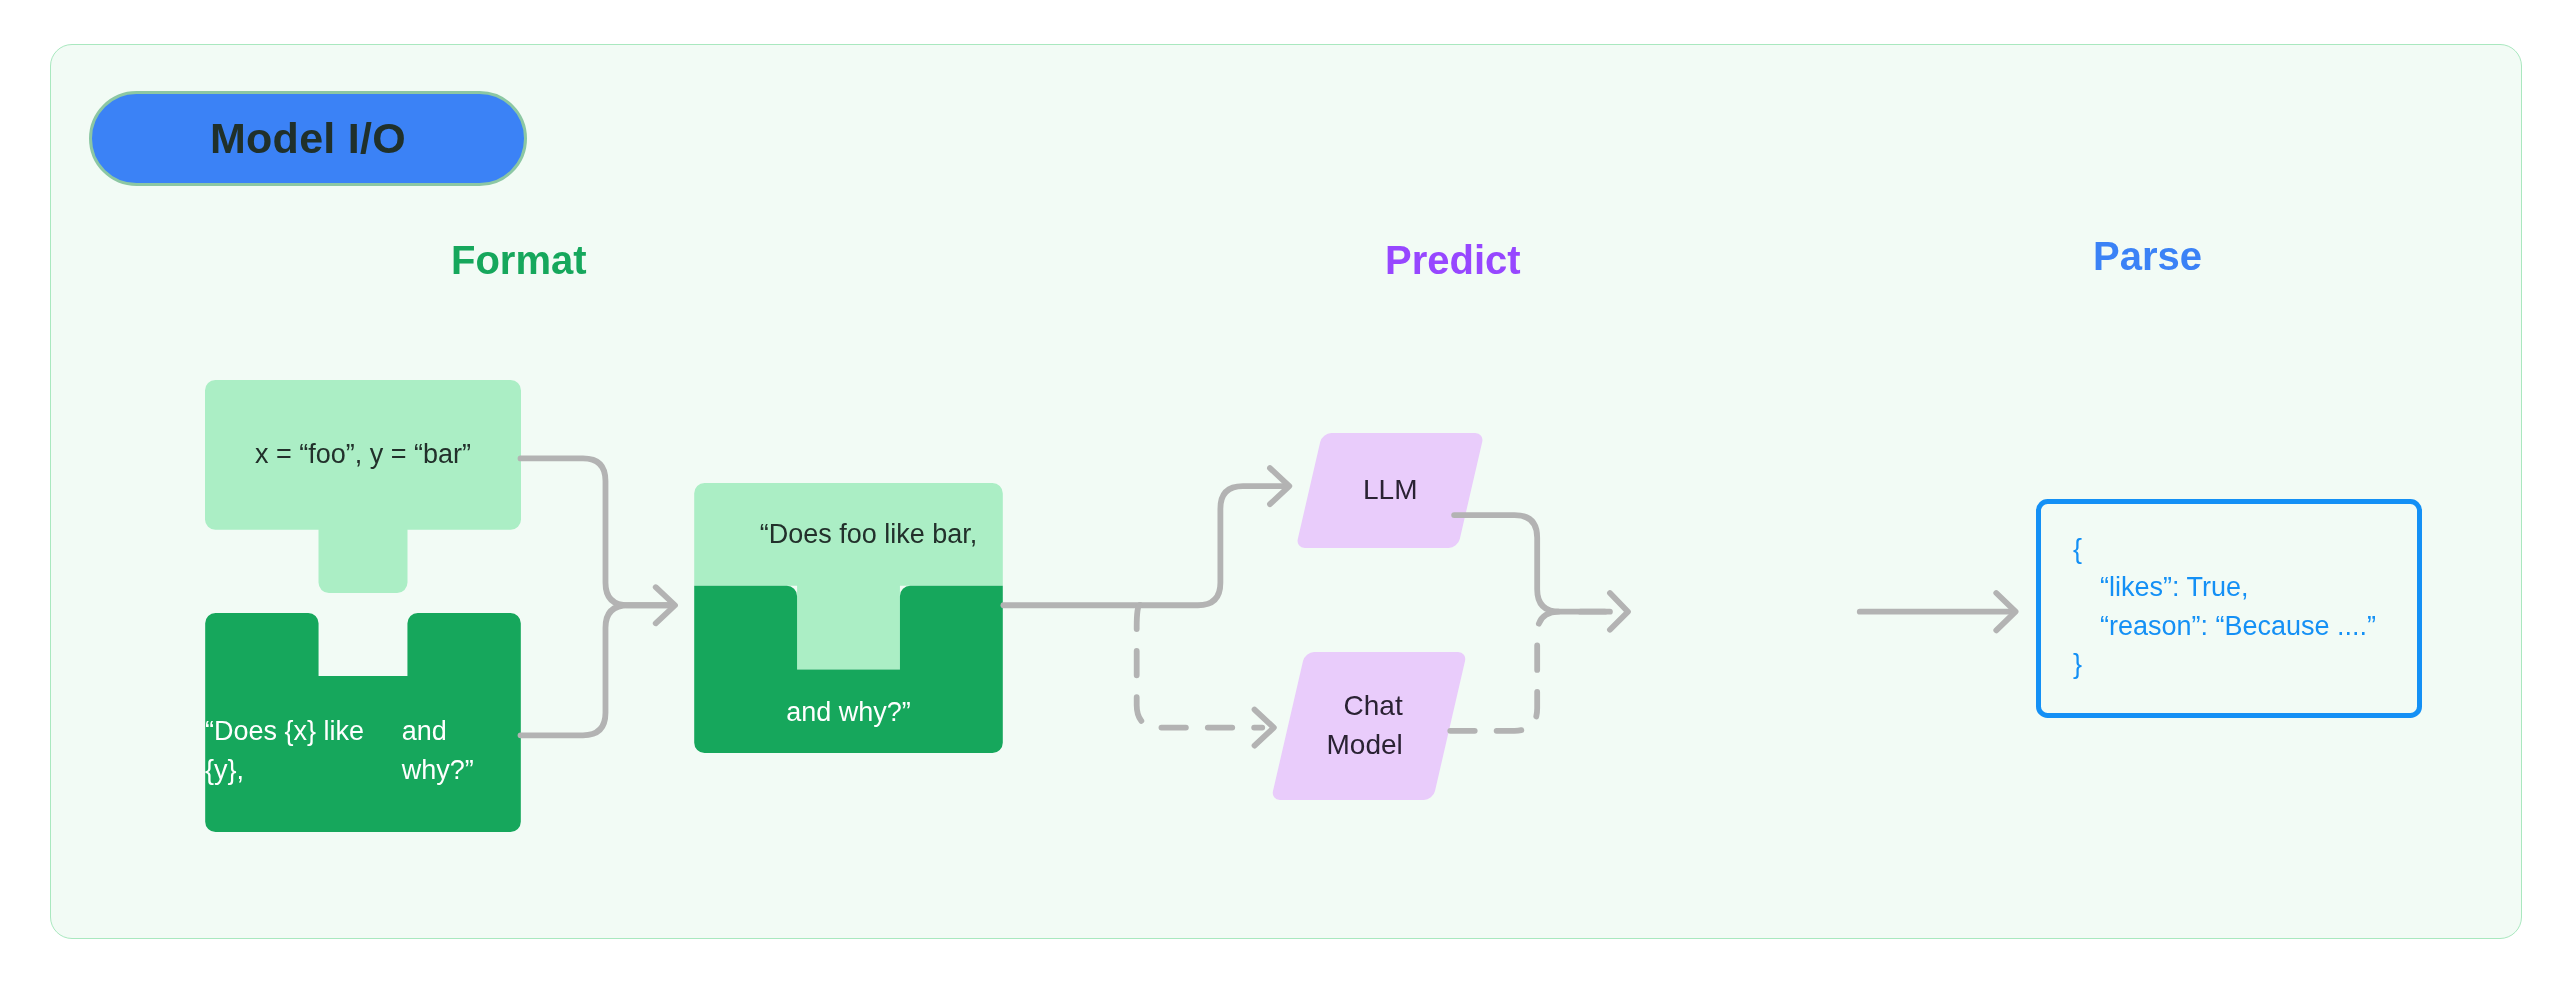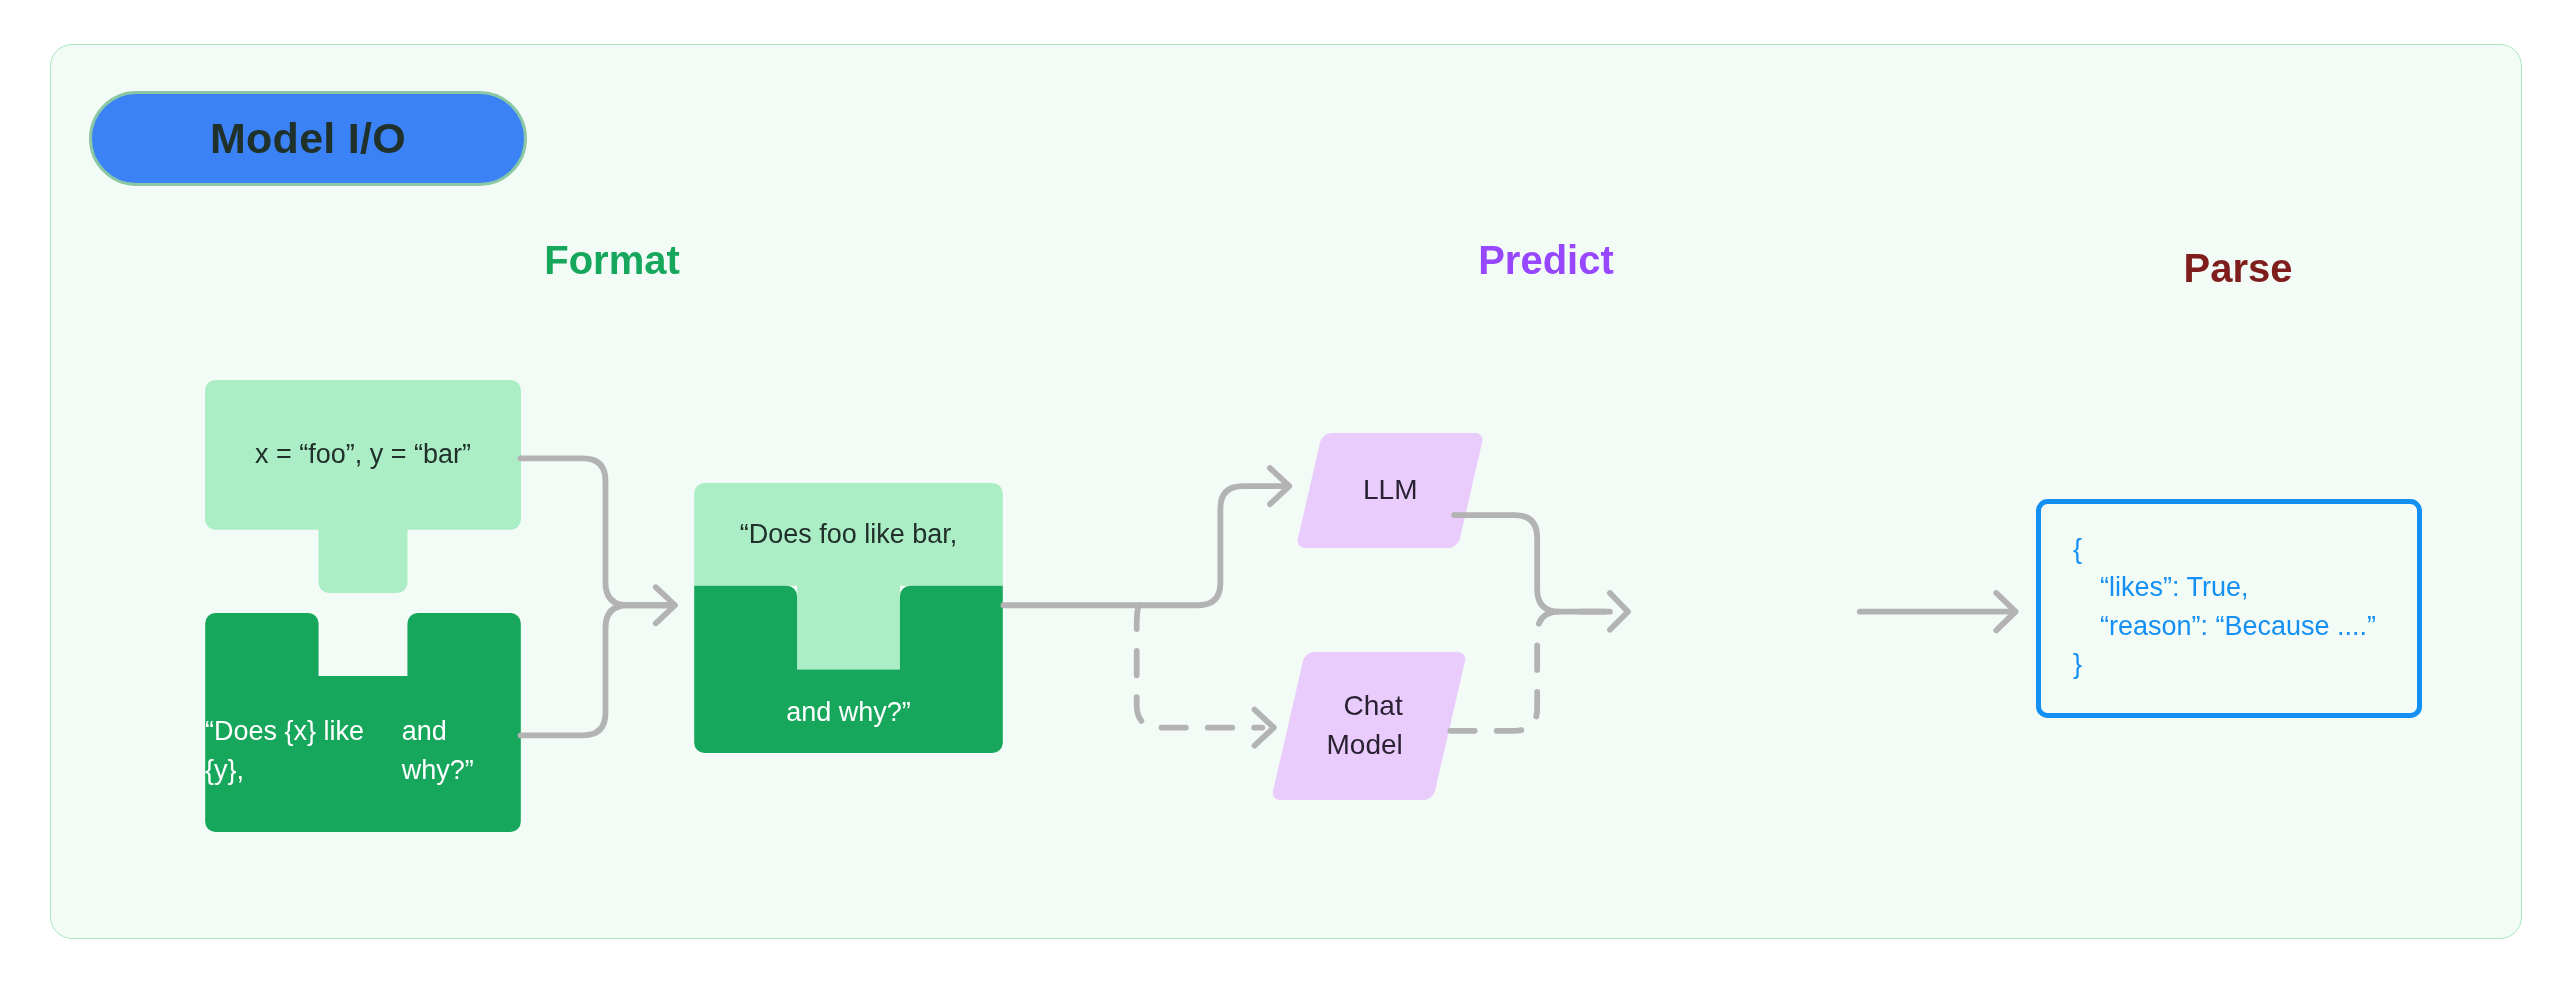--- a/index.html
+++ b/index.html
@@ -49,26 +49,25 @@
     font-weight: bold;
     color: #20302a;
     letter-spacing: 0.3px;
   }
 
   
   .col-heading {
     position: absolute;
     font-size: 40px;
     font-weight: bold;
-    text-align: center;
     white-space: nowrap;
   }
   #heading-format  { left: 451px;  top: 238px; width: 322px; color: #16a75c; }
   #heading-predict { left: 1385px; top: 238px; width: 322px; color: #9747ff; }
-  #heading-parse   { left: 2093px; top: 246px; width: 290px; color: #7f1d1d; }
+  #heading-parse   { left: 2093px; top: 234px; width: 290px; color: #3b82f6; }
 
   
   .puzzle-svg { position: absolute; overflow: visible; }
 
   .piece-label {
     position: absolute;
     display: flex;
     align-items: center;
     justify-content: center;
     text-align: left;
@@ -173,21 +172,21 @@
     <span>and why?”</span>
   </div>
 
   <svg class="puzzle-svg" style="left:694px; top:483px;" width="309" height="270" viewBox="0 0 480 420">
     <path d="M 16 0 H 464 A 16 16 0 0 1 480 16 V 160 H 320 V 290 H 160 V 160 H 0 V 16 A 16 16 0 0 1 16 0 Z" fill="#abeec5"></path>
   </svg>
   <svg class="puzzle-svg" style="left:694px; top:483px;" width="309" height="270" viewBox="0 0 480 420">
     <path d="M 0 160 H 144 A 16 16 0 0 1 160 176 V 290 H 320 V 176 A 16 16 0 0 1 336 160 H 480
              V 404 A 16 16 0 0 1 464 420 H 16 A 16 16 0 0 1 0 404 Z" fill="#16a75c"></path>
   </svg>
-  <div class="piece-label label-light" style="left:694px; top:483px; width:309px; height:103px;">“Does foo like bar,</div>
+  <div class="piece-label label-light" style="left:694px; top:483px; width:309px; height:103px;padding-left:20px;">“Does foo like bar,</div>
   <div class="piece-label label-dark" style="left:694px; top:670px; width:309px; height:84px;">and why?”</div>
 
   <div class="parallelogram" style="left:1309px; top:433px; width:162px; height:115px;">
     <span>LLM</span>
   </div>
 
   <div class="parallelogram" style="left:1288px; top:652px; width:162px; height:148px; flex-direction:column;">
     <span>Chat</span>
     <span>Model</span>
   </div>

